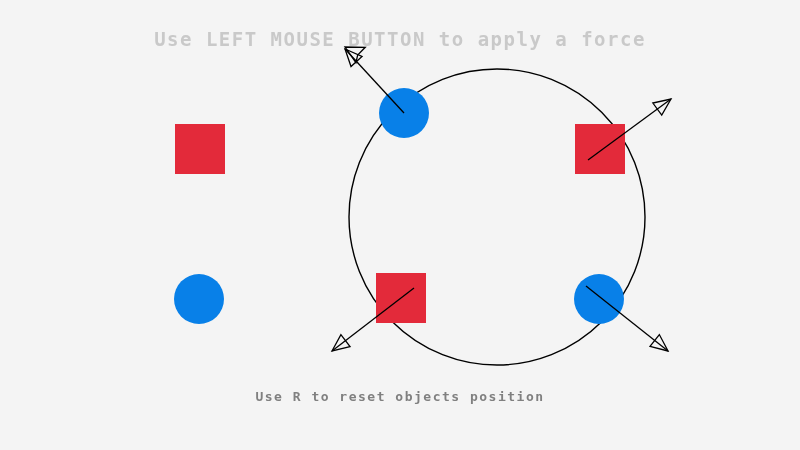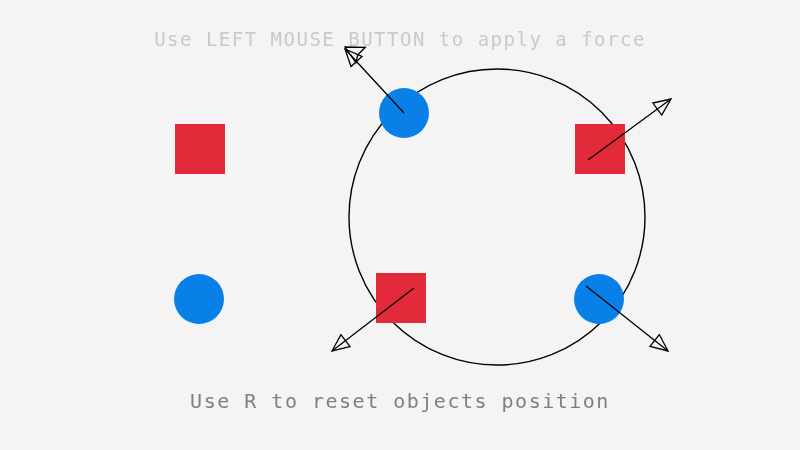--- a/index.html
+++ b/index.html
@@ -23,35 +23,36 @@
     height: 450px;
     display: block;
   }
   .hint-text {
     position: absolute;
     white-space: pre;
     letter-spacing: 1.5px;
     font-family: "DejaVu Sans Mono", monospace;
     -webkit-font-smoothing: none;
     font-smooth: never;
+    font-weight: bold;
   }
   #hint-top {
     left: 0;
     top: 28px;
     width: 800px;
     text-align: center;
     font-size: 19px;
     color: #c9c9c9;
   }
   #hint-bottom {
     left: 0;
     top: 389px;
     width: 800px;
     text-align: center;
-    font-size: 20px;
+    font-size: 13px;
     color: #808080;
   }
 </style>
 </head>
 <body>
 
 <div id="app" style="background: rgb(244, 244, 244);">
 
   <svg id="stage-svg" viewBox="0 0 800 450" xmlns="http://www.w3.org/2000/svg">
 

